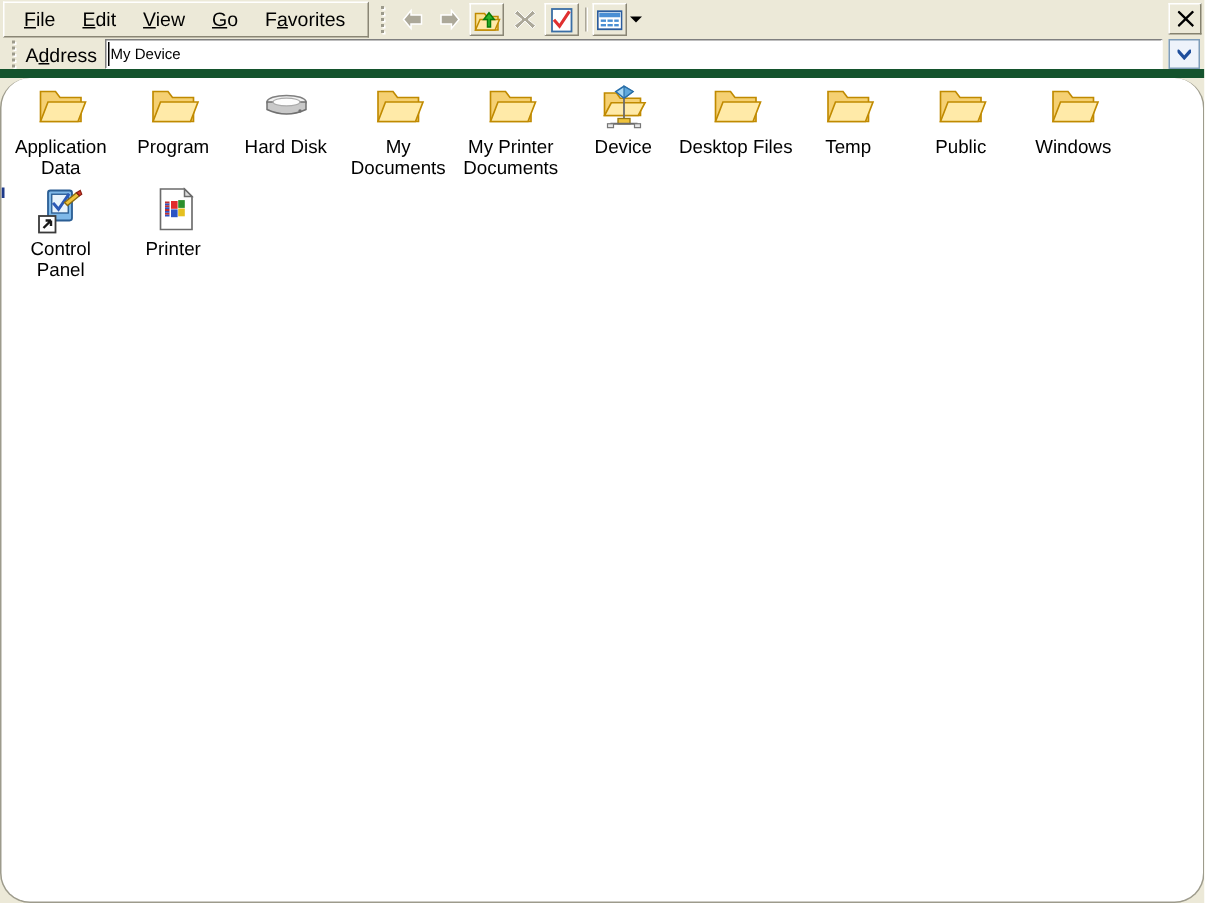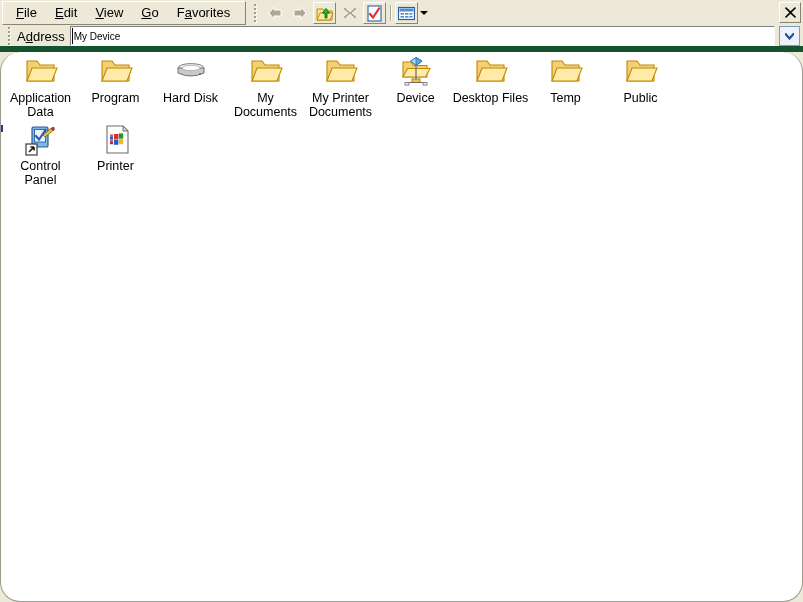--- a/index.html
+++ b/index.html
@@ -400,20 +400,27 @@
             </svg></span>
           <span class="caption">Temp</span>
         </div>
         <div class="iconcell" title="Public">
           <span class="glyph"><svg width="34" height="30" viewBox="0 0 34 30">
               <path d="M3 5 L13 5 L16 9 L30 9 L30 25 L3 25 Z" fill="#f5d072" stroke="#c08a00" stroke-width="1.1"></path>
               <path d="M3 25 L8 12 L33 12 L28 25 Z" fill="#ffeaa8" stroke="#c08a00" stroke-width="1.1"></path>
             </svg></span>
           <span class="caption">Public</span>
         </div>
+        <div class="iconcell" title="Windows">
+          <span class="glyph"><svg width="34" height="30" viewBox="0 0 34 30">
+              <path d="M3 5 L13 5 L16 9 L30 9 L30 25 L3 25 Z" fill="#f5d072" stroke="#c08a00" stroke-width="1.1"></path>
+              <path d="M3 25 L8 12 L33 12 L28 25 Z" fill="#ffeaa8" stroke="#c08a00" stroke-width="1.1"></path>
+            </svg></span>
+          <span class="caption">Windows</span>
+        </div>
       </div>
     <div class="iconrow" id="row2" style="top: 68px; padding-left: 2px;">
         <div class="iconcell" title="Control Panel">
           <span class="glyph"><svg width="34" height="32" viewBox="0 0 34 32">
               <rect x="8" y="3" width="16" height="20" rx="1.6" fill="#7fb8e8" stroke="#2a5d93" stroke-width="1.2"></rect>
               <rect x="10.5" y="5.5" width="11" height="12.5" fill="#e8f3fc" stroke="#2a5d93" stroke-width="0.9"></rect>
               <path d="M12 12 L15 15.5 L21.5 6" fill="none" stroke="#2b59b5" stroke-width="2" stroke-linecap="square"></path>
               <path d="M19 11 L27 4.5 L29 6.5 L21 13 Z" fill="#f0c33c" stroke="#8a6a10" stroke-width="0.9"></path>
               <path d="M27 4.5 L29.5 3 L30.5 5.5 L29 6.5 Z" fill="#d83a2a" stroke="#8a2015" stroke-width="0.8"></path>
               <rect x="2" y="20" width="11" height="11" fill="#ffffff" stroke="#3a3a3a" stroke-width="1.2"></rect>

